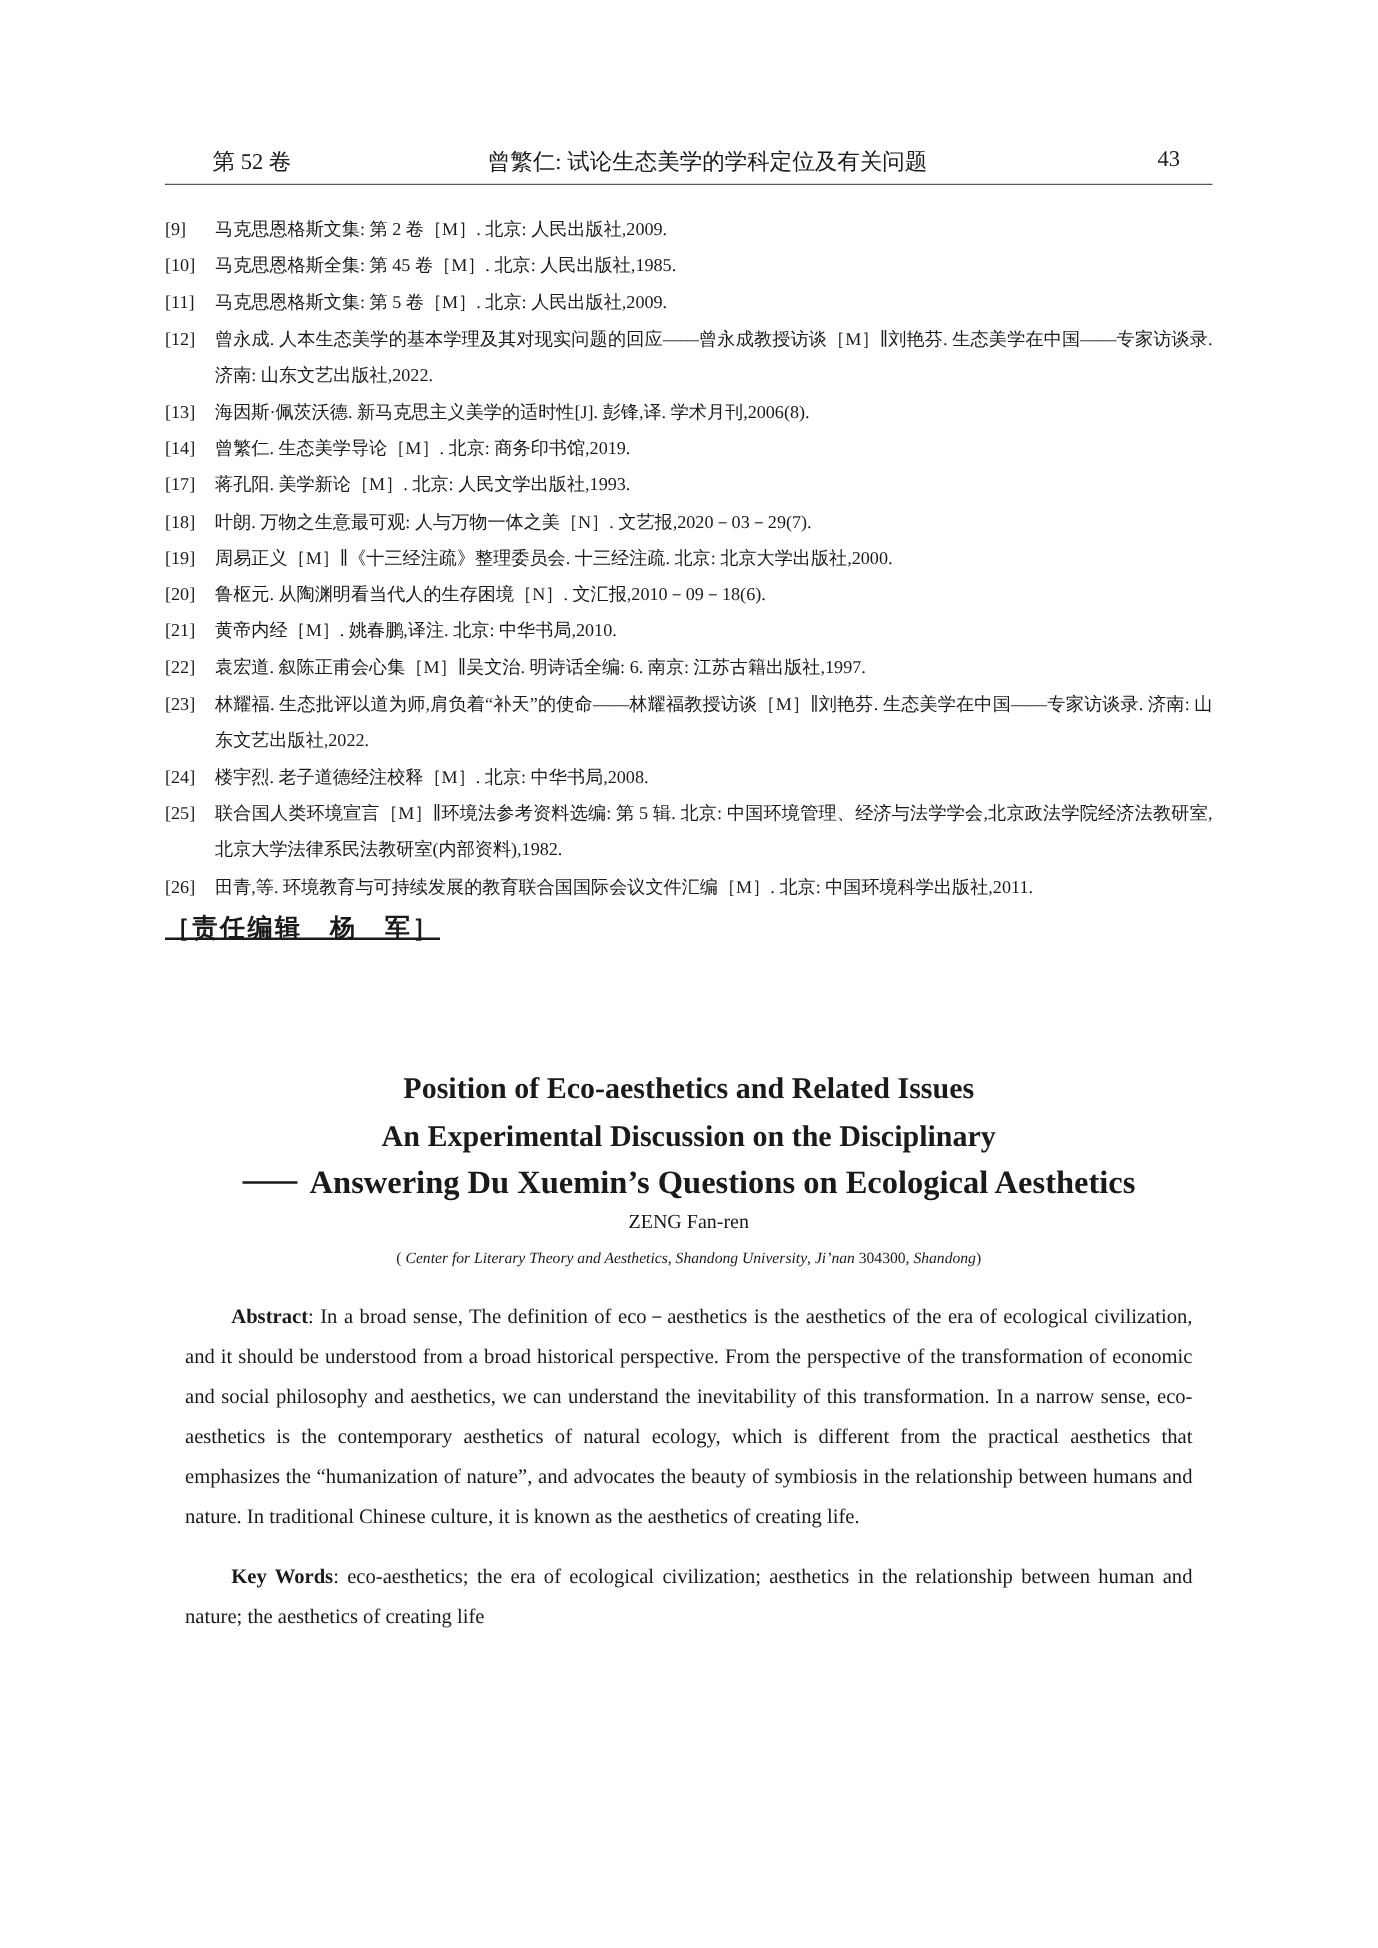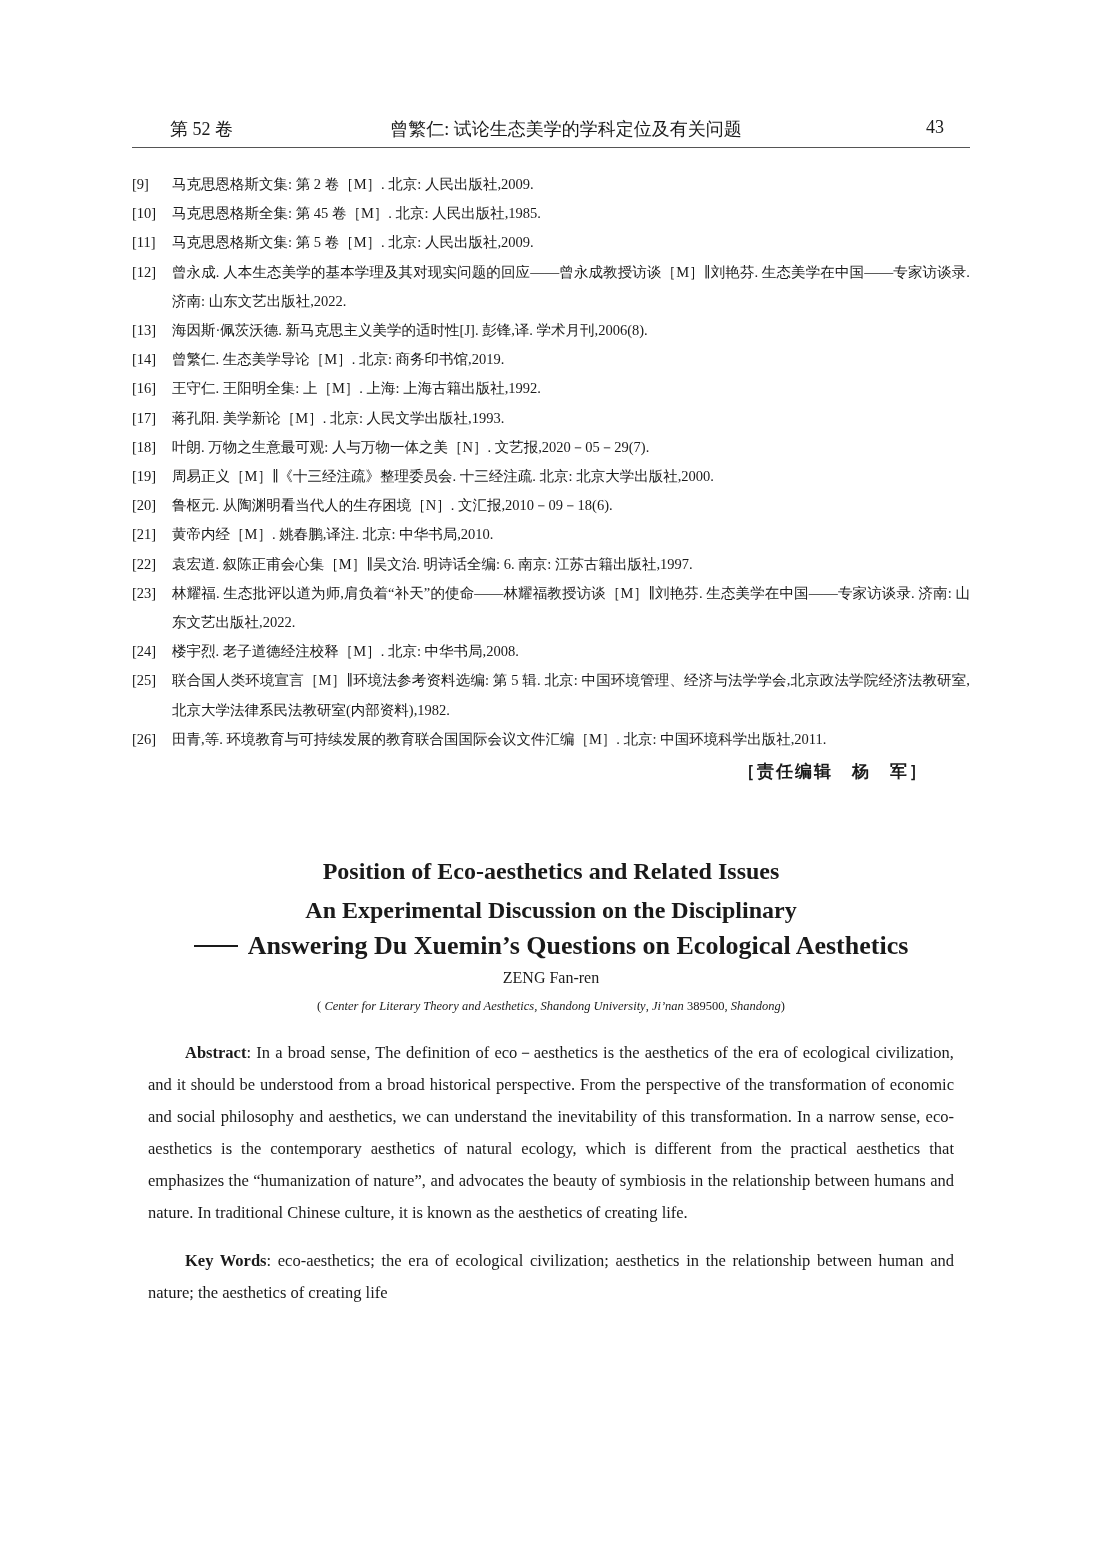--- a/index.html
+++ b/index.html
@@ -65,28 +65,28 @@
     left: 0;
     top: 0;
     white-space: nowrap;
   }
   .ref .text {
     display: block;
     text-align: justify;
     text-align-last: left;
   }
   .editor {
-    text-align: right;
-    font-size: 17px;
+    font-size: 20px;
     font-weight: bold;
     font-family: "DejaVu Sans", "Liberation Sans", sans-serif;
     margin-top: 2px;
     padding-right: 42px;
     line-height: 30px;
     letter-spacing: 2px;
+    text-decoration: underline;
   }
 
   .en-title {
     position: absolute;
     top: 852px;
     left: 0;
     width: 838px;
     text-align: center;
   }
   .en-title .line {
@@ -166,30 +166,26 @@
     </div>
     <div class="ref">
       <span class="num">[13]</span>
       <span class="text">海因斯·佩茨沃德. 新马克思主义美学的适时性[J]. 彭锋,译. 学术月刊,2006(8).</span>
     </div>
     <div class="ref">
       <span class="num">[14]</span>
       <span class="text">曾繁仁. 生态美学导论［M］. 北京: 商务印书馆,2019.</span>
     </div>
     <div class="ref">
-      <span class="num">[16]</span>
-      <span class="text">王守仁. 王阳明全集: 上［M］. 上海: 上海古籍出版社,1992.</span>
-    </div>
-    <div class="ref">
       <span class="num">[17]</span>
       <span class="text">蒋孔阳. 美学新论［M］. 北京: 人民文学出版社,1993.</span>
     </div>
     <div class="ref">
       <span class="num">[18]</span>
-      <span class="text">叶朗. 万物之生意最可观: 人与万物一体之美［N］. 文艺报,2020－05－29(7).</span>
+      <span class="text">叶朗. 万物之生意最可观: 人与万物一体之美［N］. 文艺报,2020－03－29(7).</span>
     </div>
     <div class="ref">
       <span class="num">[19]</span>
       <span class="text">周易正义［M］∥《十三经注疏》整理委员会. 十三经注疏. 北京: 北京大学出版社,2000.</span>
     </div>
     <div class="ref">
       <span class="num">[20]</span>
       <span class="text">鲁枢元. 从陶渊明看当代人的生存困境［N］. 文汇报,2010－09－18(6).</span>
     </div>
     <div class="ref">
@@ -220,21 +216,21 @@
     <div class="editor">［责任编辑　杨　军］</div>
   </div>
 
   <div class="en-title">
     <div class="line">Position of Eco-aesthetics and Related Issues</div>
     <div class="line">An Experimental Discussion on the Disciplinary</div>
     <div class="subtitle">
       <span class="dash"></span><span>Answering Du Xuemin’s Questions on Ecological Aesthetics</span>
     </div>
     <div class="author">ZENG Fan-ren</div>
-    <div class="affil"><span>( </span><i>Center for Literary Theory and Aesthetics</i>, <i>Shandong University</i>, <i>Ji’nan</i><span> 389500</span>, <i>Shandong</i><span>)</span></div>
+    <div class="affil"><span>( </span><i>Center for Literary Theory and Aesthetics</i>, <i>Shandong University</i>, <i>Ji’nan</i><span> 304300</span>, <i>Shandong</i><span>)</span></div>
   </div>
 
   <div class="abstract">
     <p><b>Abstract</b><span>: In a broad sense, The definition of eco－aesthetics is the aesthetics of the era of ecological civilization, and it should be understood from a broad historical perspective. From the perspective of the transformation of economic and social philosophy and aesthetics, we can understand the inevitability of this transformation. In a narrow sense, eco-aesthetics is the contemporary aesthetics of natural ecology, which is different from the practical aesthetics that emphasizes the “humanization of nature”, and advocates the beauty of symbiosis in the relationship between humans and nature. In traditional Chinese culture, it is known as the aesthetics of creating life.</span></p>
     <p><b>Key Words</b><span>: eco-aesthetics; the era of ecological civilization; aesthetics in the relationship between human and nature; the aesthetics of creating life</span></p>
   </div>
 
 </div>
 
 </body></html>

